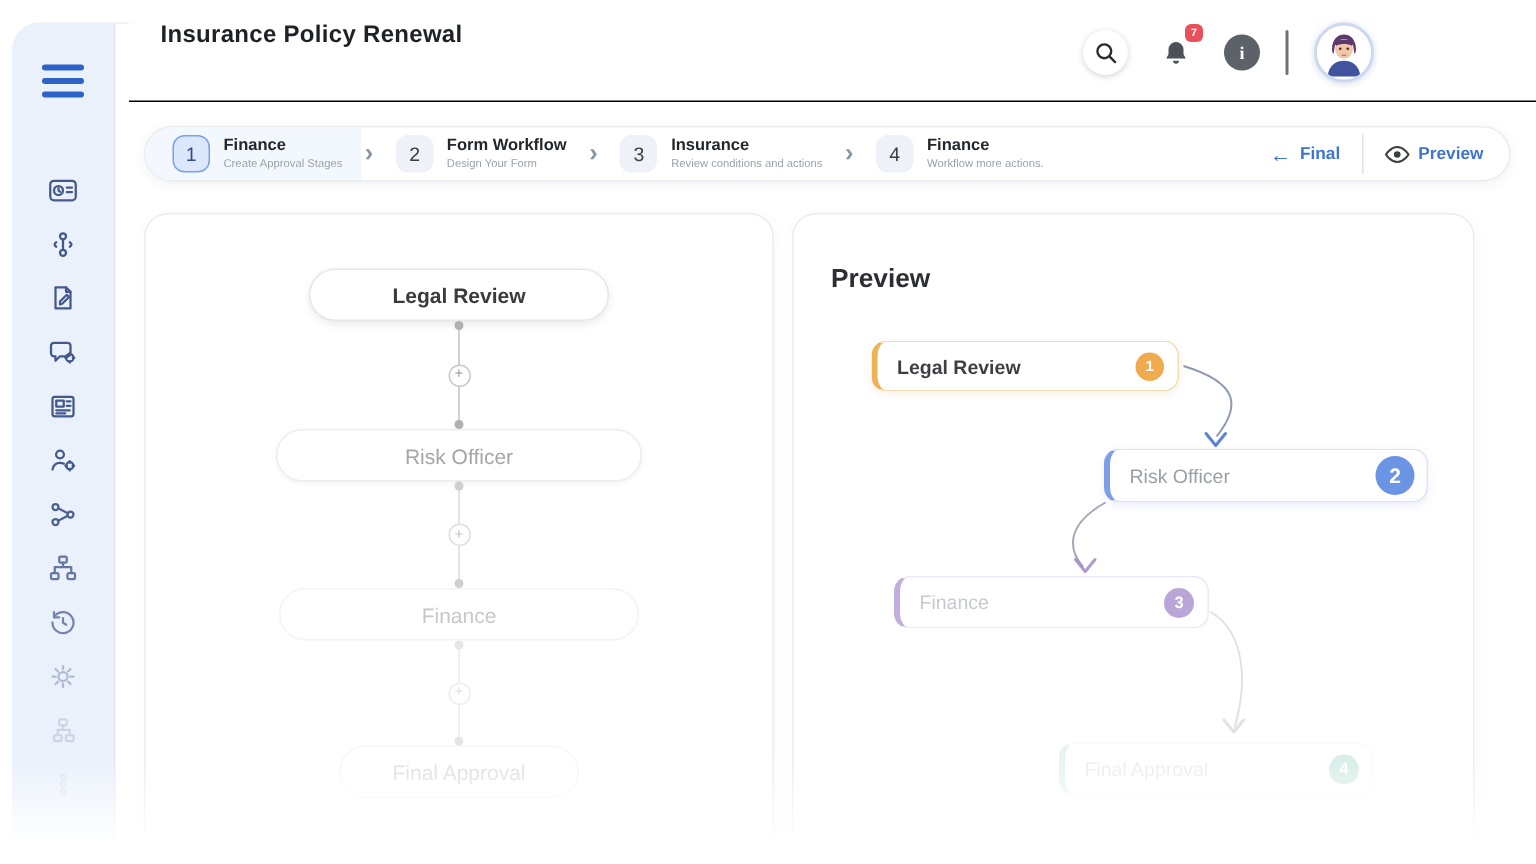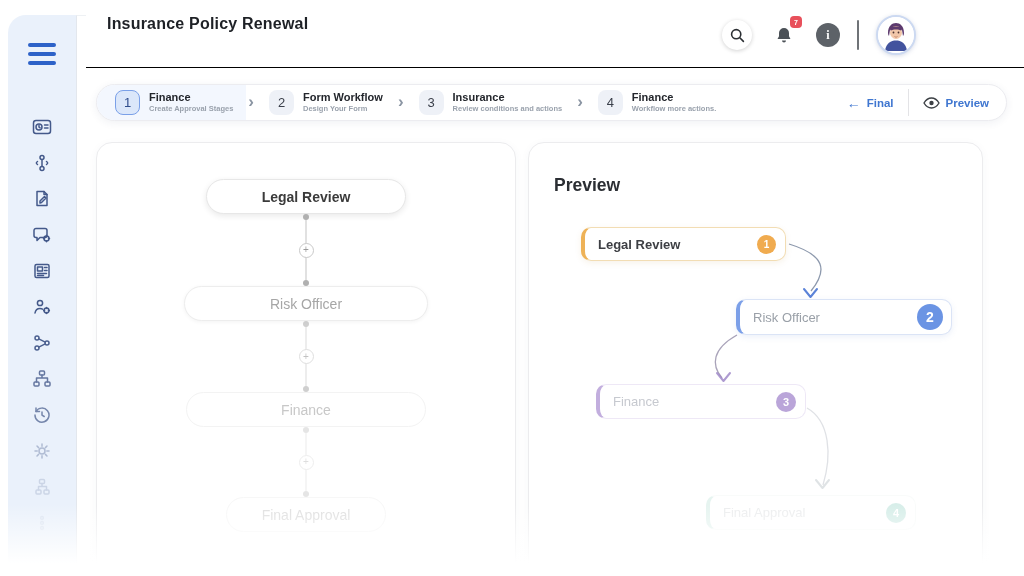--- a/index.html
+++ b/index.html
@@ -44,21 +44,21 @@
     background:#fff; border:1px solid #ececf0; border-radius:19px;
     box-shadow:0 2px 8px rgba(40,60,100,.07); display:flex; align-items:center; }
   .step { display:flex; align-items:center; gap:9px; padding:0 13px; height:100%; cursor:pointer; }
   .step.active { background:#f3f7fe; border-radius:19px 0 0 19px; padding-left:18px; }
   .step-num { width:25px; height:25px; border-radius:8px; background:#eef1f7;
     display:flex; align-items:center; justify-content:center;
     font-size:13px; color:#3a3f4a; font-weight:400; flex:0 0 auto; }
   .step.active .step-num { background:#dbe7fa; border:1.5px solid #7aa0e8; color:#2f4d8c; }
   .step-txt { display:flex; flex-direction:column; line-height:1.15; }
   .step-title { font-size:11px; font-weight:700; color:#23262c; }
-  .step-sub { font-size:7.5px; color:#9aa2ad; margin-top:1px;font-weight:bold; }
+  .step-sub { font-size:7.5px; color:#9aa2ad; margin-top:1px; }
   .chev { color:#8b95a3; font-size:17px; font-weight:700; padding:0 2px; margin-top:-2px; }
   .stepper-right { margin-left:auto; display:flex; align-items:center; gap:14px; padding-right:17px; }
   .back-btn, .preview-btn { display:flex; align-items:center; gap:6px; cursor:pointer;
     background:none; border:none; color:#3f76d0; font-size:11.5px; font-weight:700;
     font-family:"Liberation Sans", sans-serif; }
   .back-arrow { font-size:14px; color:#3f76d0; }
   .bar-divider { width:1px; height:27px; background:#e3e3e6; }
 
   
   .panel { position:absolute; top:142px; background:#fff; border:1px solid #ececee;

